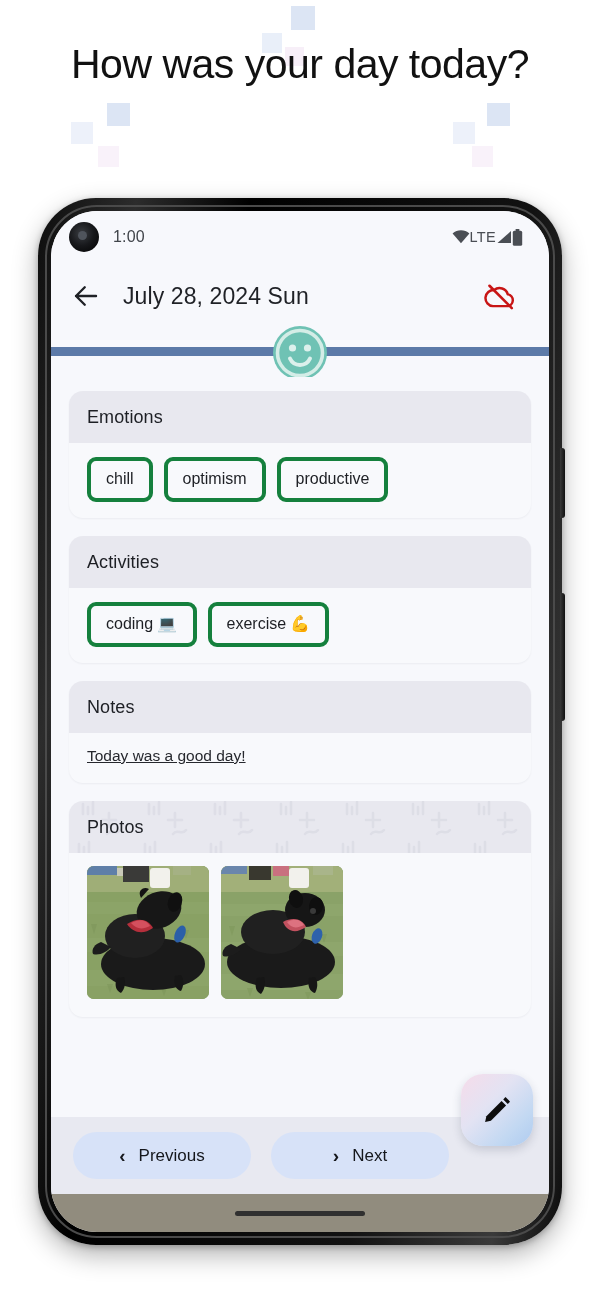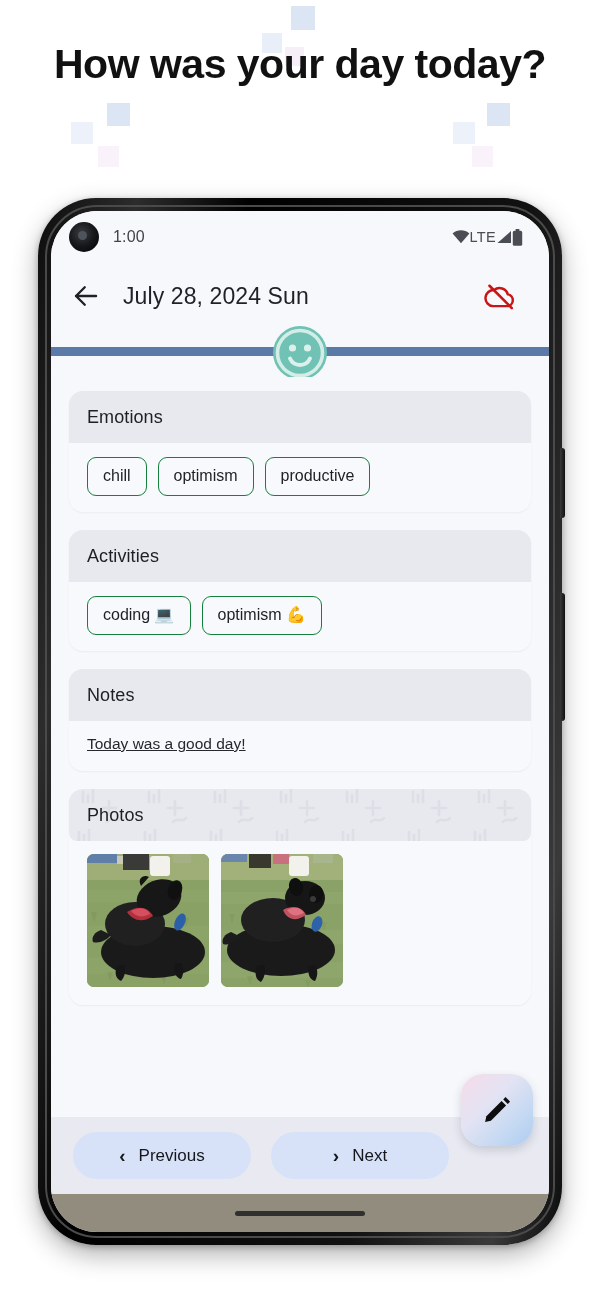--- a/index.html
+++ b/index.html
@@ -19,21 +19,21 @@
     left: 0; top: 0;
     width: 600px; height: 200px;
     background: #ffffff;
   }
   .promo-title {
     position: absolute;
     left: 50px; top: 38px;
     width: 500px;
     text-align: center;
     font-size: 41px;
-    font-weight: bold;
+    font-weight: normal;
     line-height: 1.27;
     letter-spacing: -0.5px;
     color: #111111;
     z-index: 3;
   }
   .deco {
     position: absolute;
     z-index: 1;
   }
 
@@ -178,38 +178,38 @@
     z-index: 2;
     letter-spacing: 0.1px;
   }
   .card-body {
     padding: 14px 18px 16px 18px;
     display: flex;
     flex-wrap: wrap;
     gap: 11px;
   }
   .chip {
-    border: 1px solid #15803d;
+    border: 4px solid #15803d;
     border-radius: 9px;
     padding: 8px 15px;
     font-size: 16px;
     color: #1d1f24;
     background: transparent;
     white-space: nowrap;
     line-height: 1.3;
   }
   .notes-body {
     padding: 14px 18px 18px 18px;
     font-size: 15.5px;
     color: #26282e;
     text-decoration: underline;
   }
 
   
-  .pattern-header { position: relative; border-radius: 8px; }
+  .pattern-header { position: relative; }
   .pattern-layer {
     position: absolute;
     inset: 0;
     z-index: 1;
     opacity: 0.55;
     overflow: hidden;
   }
   .pattern-layer svg { display: block; }
 
   .photo-body {
@@ -362,21 +362,21 @@
           <div class="chip">productive</div>
         </div>
       </div>
 
       <div class="card">
         <div class="card-header">
           <div class="card-title">Activities</div>
         </div>
         <div class="card-body">
           <div class="chip">coding 💻</div>
-          <div class="chip">optimism 💪</div>
+          <div class="chip">exercise 💪</div>
         </div>
       </div>
 
       <div class="card">
         <div class="card-header">
           <div class="card-title">Notes</div>
         </div>
         <div class="notes-body">Today was a good day!</div>
       </div>
 

